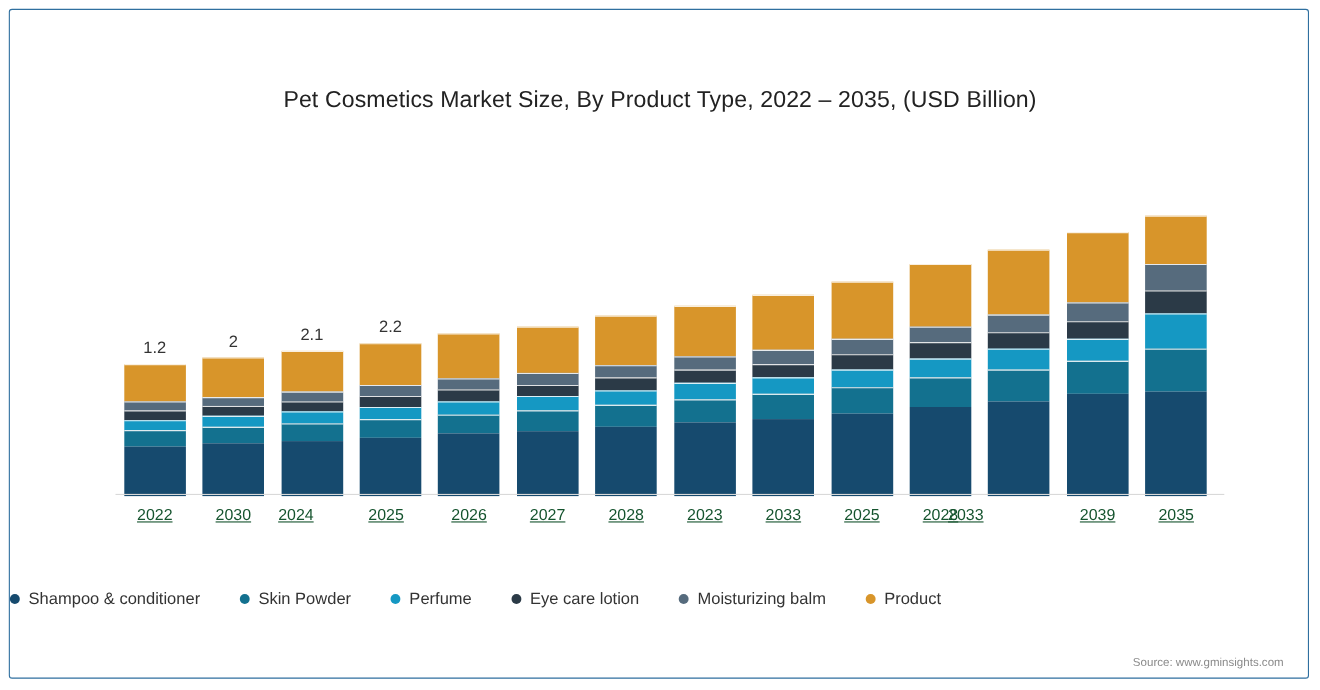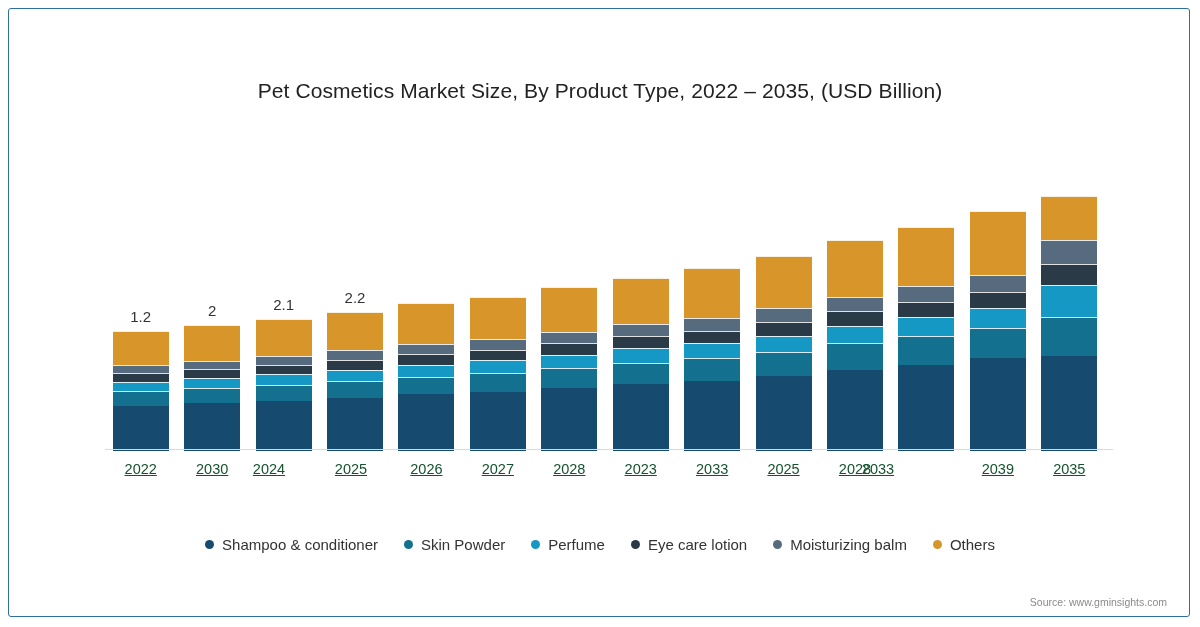--- a/index.html
+++ b/index.html
@@ -87,23 +87,22 @@
     font-size: 14.5px;
     color: #14532d;
     text-decoration: underline;
   }
   #legend {
     position: absolute;
     left: 0;
     top: 527px;
     width: 1182px;
     display: flex;
-    justify-content: center;
     align-items: center;
-    gap: 26px;
+    gap: 36px;
   }
   .legend-item {
     display: flex;
     align-items: center;
     gap: 8px;
     font-size: 15px;
     color: #333333;
   }
   .legend-dot {
     width: 9px;
@@ -291,21 +290,21 @@
       <div class="legend-item">
         <span class="legend-dot" style="background: rgb(43, 58, 71);"></span>
         <span>Eye care lotion</span>
       </div>
       <div class="legend-item">
         <span class="legend-dot" style="background: rgb(86, 107, 125);"></span>
         <span>Moisturizing balm</span>
       </div>
       <div class="legend-item">
         <span class="legend-dot" style="background: rgb(216, 149, 42);"></span>
-        <span>Others</span>
+        <span>Product</span>
       </div>
     </div>
 
   <div id="source">Source: www.gminsights.com</div>
 <div class="x-label" style="left: 91.7143px;">2022</div>
     <div class="x-label" style="left: 163.143px;">2030</div>
     <div class="x-label" style="left: 220px;">2024</div>
     <div class="x-label" style="left: 302px;">2025</div>
     <div class="x-label" style="left: 377.429px;">2026</div>
     <div class="x-label" style="left: 448.857px;">2027</div>

